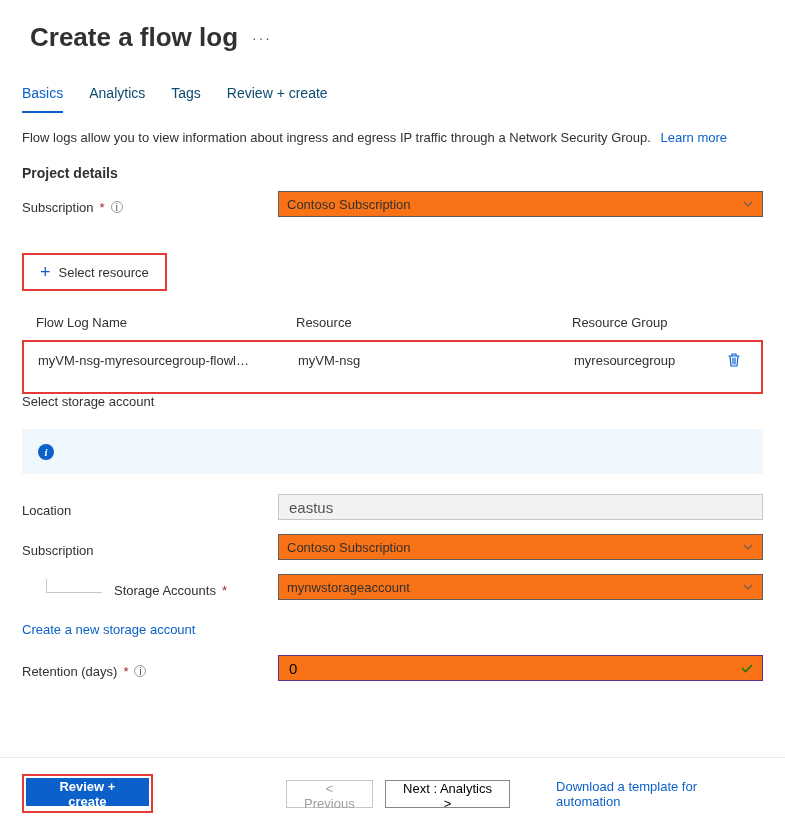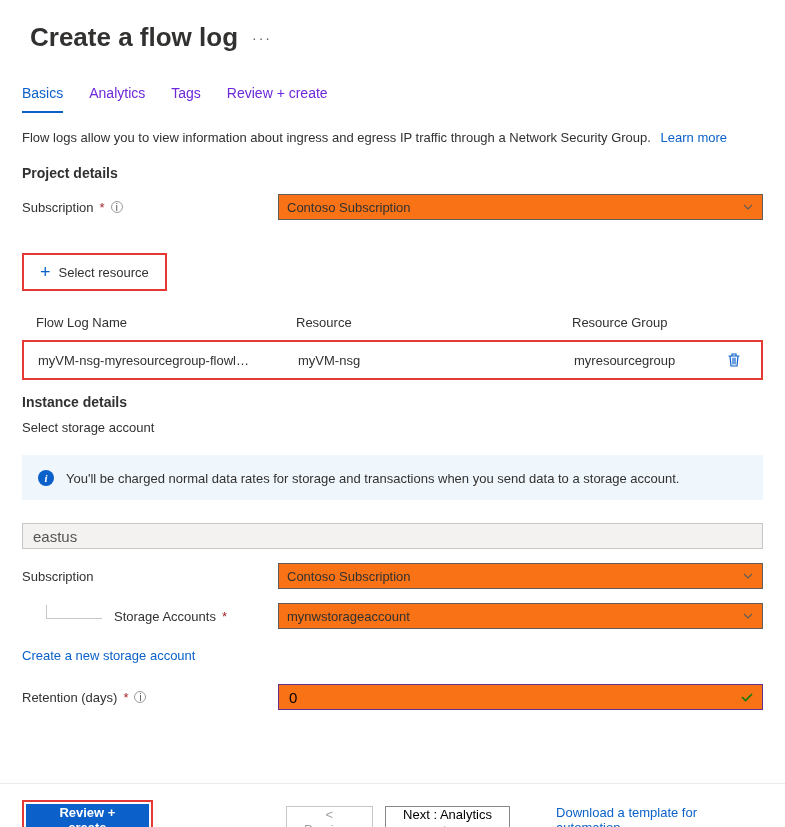--- a/index.html
+++ b/index.html
@@ -9,26 +9,26 @@
     font-size: 13px;
     color: #323130;
     background: #fff;
     width: 785px;
   }
   .page { padding: 16px 22px 0 22px; }
   .title-row { display:flex; align-items:center; gap:14px; margin: 6px 0 32px 8px;}
   h1 { font-size: 26px; font-weight:600; margin:0; }
   .ellipsis { color:#605e5c; letter-spacing:2px; font-size:14px; cursor:pointer; }
   .tabs { display:flex; gap:26px; border-bottom:1px solid transparent; margin-bottom:16px;}
-  .tab { padding: 0 0 10px 0; cursor:pointer; color:#6d28d9; font-size:14px; }
+  .tab { padding: 0 0 10px 0; cursor:pointer; color:#0c4a6e; font-size:14px; }
   .tab.active { color:#0b61c9; border-bottom:2px solid #0b61c9; font-weight:400;}
   .intro { margin-bottom:20px; font-size:13px; color:#323130;}
   .intro a { color:#0b61c9; text-decoration:none; margin-left:6px;}
   .section-h { font-weight:600; font-size:14px; margin: 12px 0 10px 0;}
-  .field-row { display:flex; align-items:center; min-height:32px; margin-bottom:8px;}
+  .field-row { display:flex; min-height:32px; margin-bottom:8px;}
   .label-col { width:256px; display:flex; align-items:center; gap:6px; font-size:13px;}
   .req { color:#a4262c; }
   .info-icon { color:#605e5c; font-size:11px; border:1px solid #9e9c9a; border-radius:50%; width:12px; height:12px; display:inline-flex; align-items:center; justify-content:center; line-height:1;}
   .input-col { flex:1; }
   .select, .text-input {
     width:100%; height:26px; border:1px solid #605e5c; padding:0 26px 0 8px;
     font-size:13px; background:#f97316; position:relative; display:flex; align-items:center;
   }
   .select .chev { position:absolute; right:8px; top:50%; transform:translateY(-50%); pointer-events:none;}
   .text-input.disabled { background:#f3f2f1; color:#a19f9d; border-color:#c8c6c4;}
@@ -36,21 +36,21 @@
   .select-resource-wrap { margin:30px 0 18px 0;}
   .select-resource-btn {
     display:inline-flex; align-items:center; gap:8px; padding:6px 14px;
     border:none; background:#fff; color:#323130; font-size:13px; cursor:pointer;
   }
   .red-box { border:2px solid #e53935; }
   .plus-icon { color:#0b61c9; font-size:18px; font-weight:300; line-height:1;}
   .tbl { width:100%; }
   .tbl-head, .tbl-row { display:flex; align-items:center; }
   .tbl-head { font-weight:400; padding:6px 0 10px 14px; }
-  .tbl-row { padding:10px 4px 10px 14px; }
+  .tbl-row { padding:10px 4px 24px 14px; }
   .c-name { width:260px; overflow:hidden; text-overflow:ellipsis; white-space:nowrap;}
   .c-res { width:276px; }
   .c-rg { flex:1; }
   .c-act { width:30px; text-align:center;}
   .trash { color:#0b61c9; cursor:pointer; }
   .banner {
     background:#eff6fc; border-top:1px solid #eff6fc; padding:14px 16px;
     display:flex; align-items:center; gap:12px; font-size:13px; color:#323130;
     margin:20px 0;
   }
@@ -137,29 +137,30 @@
       <div class="c-act">
         <span class="trash">
           <svg width="14" height="16" viewBox="0 0 14 16">
               <path d="M2 4h10M5 4V2h4v2M3 4l1 10h6l1-10M6 6v6M8 6v6" stroke="#0b61c9" stroke-width="1.2" fill="none" stroke-linecap="round"></path>
             </svg>
         </span>
       </div>
     </div>
   </div>
 
-  <div class="section-h" style="margin-top:14px">Instance details</div>
   <div style="margin-bottom:4px;">Select storage account</div>
 
   <div class="banner">
     <span class="banner-icon">i</span>
-    <span>You'll be charged normal data rates for storage and transactions when you send data to a storage account.</span>
-  </div>
-
-  <div class="field-row">
+  </div>
+
+  <div class="field-row">
+    <div class="label-col">
+      <span>Location</span>
+    </div>
     <div class="input-col">
       <div class="text-input disabled">
         <input disabled="" value="eastus" style="">
       </div>
     </div>
   </div>
 
   <div class="field-row">
     <div class="label-col">
       <span>Subscription</span>

